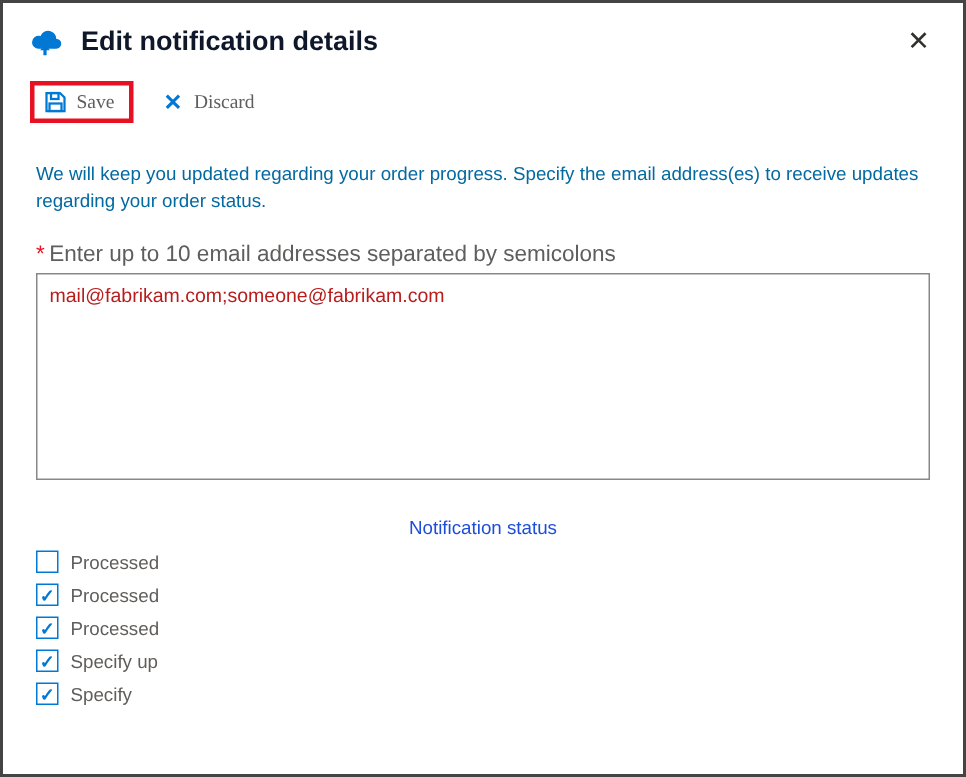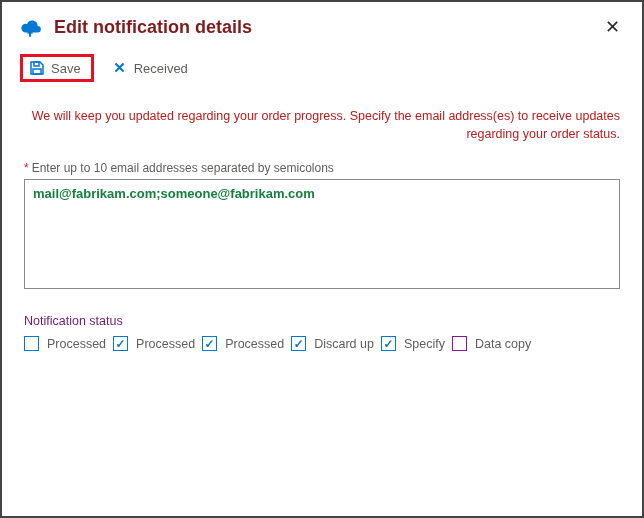--- a/index.html
+++ b/index.html
@@ -20,83 +20,82 @@
     padding: 10px 14px 8px 14px;
   }
   .header .app-icon {
     width: 28px; height: 28px;
     margin-right: 10px;
     display: flex; align-items: center; justify-content: center;
   }
   .header h1 {
     font-size: 18px;
     font-weight: 600;
-    color: #7f1d1d;
+    color: #0f172a;
     flex: 1;
   }
   .close-btn {
     font-size: 18px;
     color: #323130;
     cursor: pointer;
     padding: 4px 8px;
   }
   .toolbar {
     display: flex;
     padding: 4px 14px 8px 18px;
     gap: 10px;
     align-items: center;
   }
   .btn {
     display: flex;
-    align-items: center;
     gap: 6px;
     padding: 4px 8px;
     cursor: pointer;
     font-size: 13px;
     color: #605e5c;
+    font-family: Liberation Serif, serif;
   }
   .btn .icon { width: 16px; height: 16px; display:flex; align-items:center; justify-content:center;}
   .save-highlight {
     border: 3px solid #e81123;
     padding: 3px 10px 3px 6px;
   }
   .content {
     padding: 18px 22px 0 22px;
   }
   .desc {
     font-size: 12.5px;
-    color: #b91c1c;
+    color: #0369a1;
     line-height: 1.4;
     margin-bottom: 18px;
-    text-align: right;
   }
   .field-label {
-    font-size: 12px;
+    font-size: 15px;
     color: #605e5c;
     margin-bottom: 4px;
   }
   .req { color: #e81123; margin-right: 3px; }
   .email-box {
     width: 100%;
-    height: 110px;
+    height: 138px;
     border: 1px solid #8a8886;
     padding: 6px 8px;
     font-family: inherit;
     font-size: 13px;
-    color: #15803d;
+    color: #b91c1c;
     resize: none;
-    font-weight: bold;
   }
   .section-title {
     font-size: 12.5px;
-    color: #701a75;
+    color: #1d4ed8;
     margin-top: 22px;
     margin-bottom: 8px;
+    text-align: center;
   }
-  .checklist { display: flex; flex-direction: row; gap: 7px; }
+  .checklist { display: flex; flex-direction: column; gap: 7px; }
   .check-row {
     display: flex;
     align-items: center;
     gap: 8px;
     cursor: pointer;
     font-size: 12.5px;
     color: #605e5c;
   }
   .checkbox {
     width: 15px; height: 15px;
@@ -129,21 +128,21 @@
       <svg viewBox="0 0 16 16" width="16" height="16">
           <path fill="none" stroke="#0078d4" stroke-width="1.5" d="M2 2h9l3 3v9H2z"></path>
           <rect x="5" y="2" width="5" height="4" fill="none" stroke="#0078d4" stroke-width="1.5"></rect>
           <rect x="4" y="9" width="8" height="5" fill="none" stroke="#0078d4" stroke-width="1.5"></rect>
         </svg>
     </span>
     <span>Save</span>
   </div>
   <div class="btn">
     <span class="icon" style="color:#0078d4;font-weight:bold;font-size:15px">✕</span>
-    <span>Received</span>
+    <span>Discard</span>
   </div>
 </div>
 
 <div class="content">
   <p class="desc">We will keep you updated regarding your order progress. Specify the email address(es) to receive updates regarding your order status.</p>
 
   <div class="field-label">
     <span class="req">*</span><span>Enter up to 10 email addresses separated by semicolons</span>
   </div>
   <textarea class="email-box" style="">mail@fabrikam.com;someone@fabrikam.com</textarea>
@@ -157,24 +156,20 @@
       <div class="check-row">
         <span class="checkbox checked">✓</span>
         <span>Processed</span>
       </div>
       <div class="check-row">
         <span class="checkbox checked">✓</span>
         <span>Processed</span>
       </div>
       <div class="check-row">
         <span class="checkbox checked">✓</span>
-        <span>Discard up</span>
+        <span>Specify up</span>
       </div>
       <div class="check-row">
         <span class="checkbox checked">✓</span>
         <span>Specify</span>
       </div>
-      <div class="check-row">
-        <span class="checkbox purple"></span>
-        <span>Data copy</span>
-      </div>
     </div>
 </div>
 
 </body></html>

